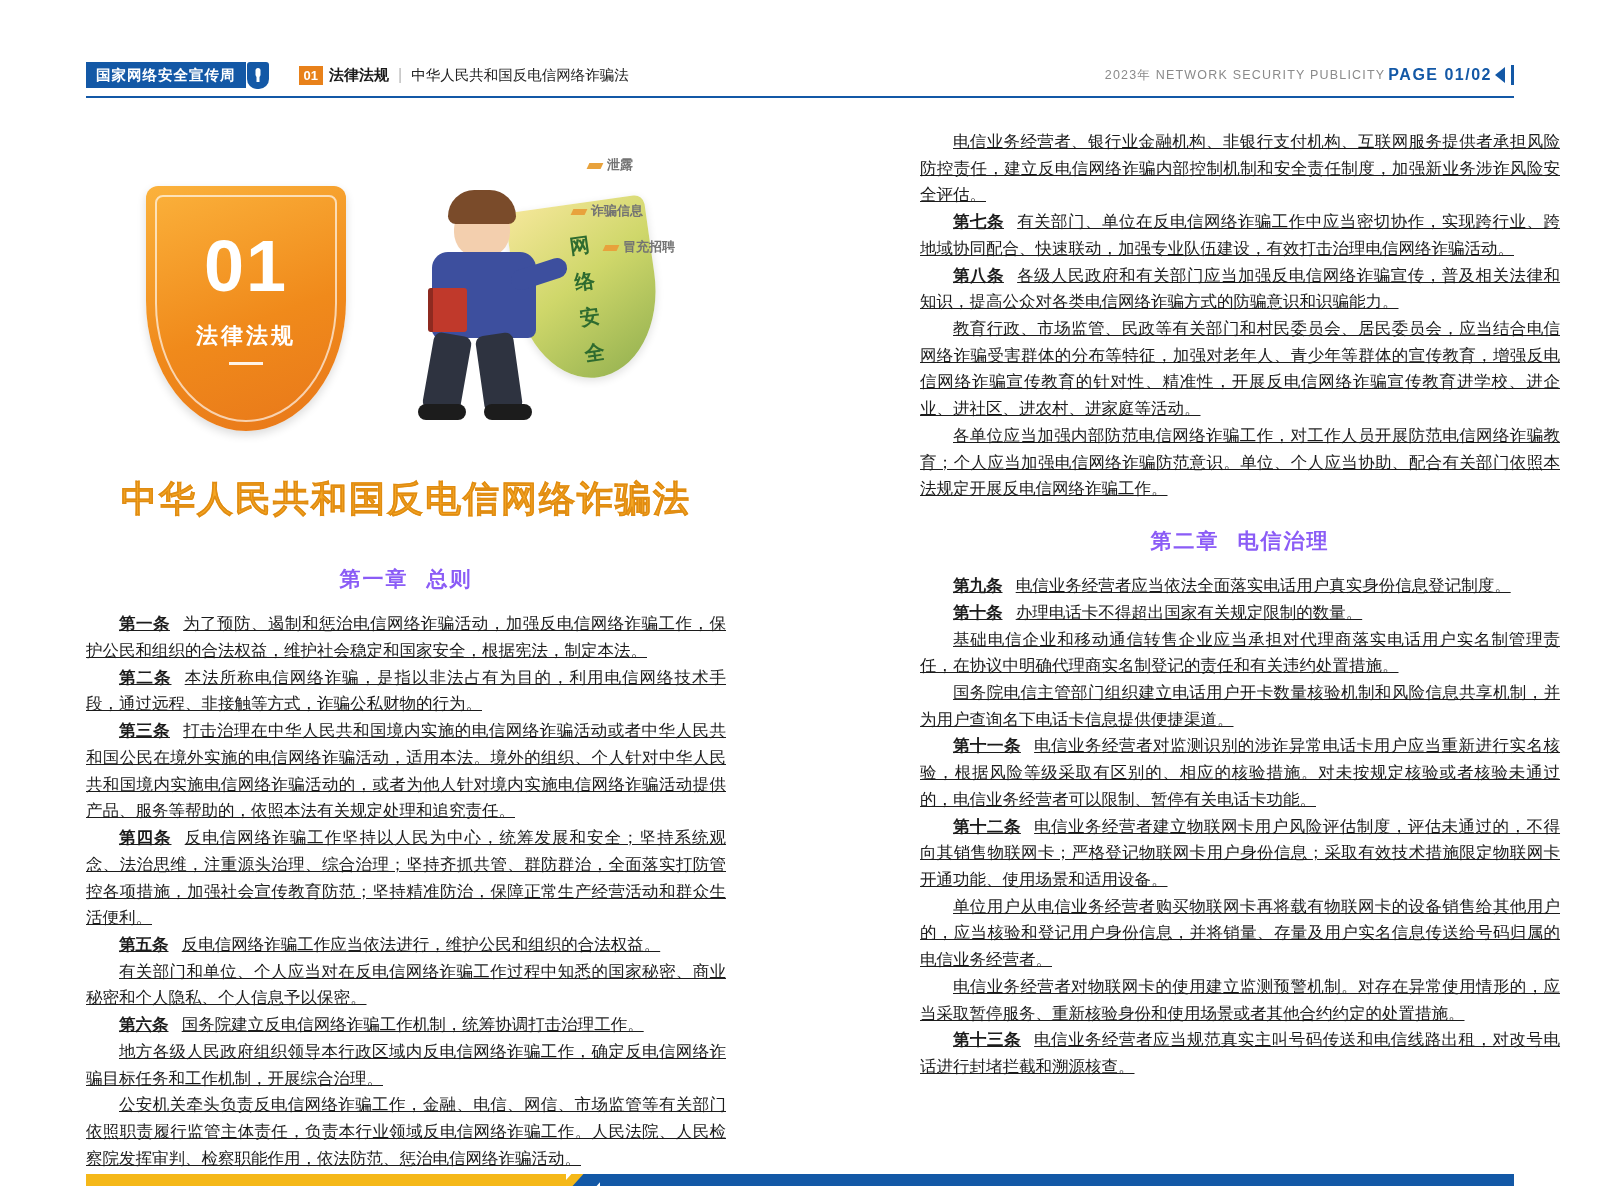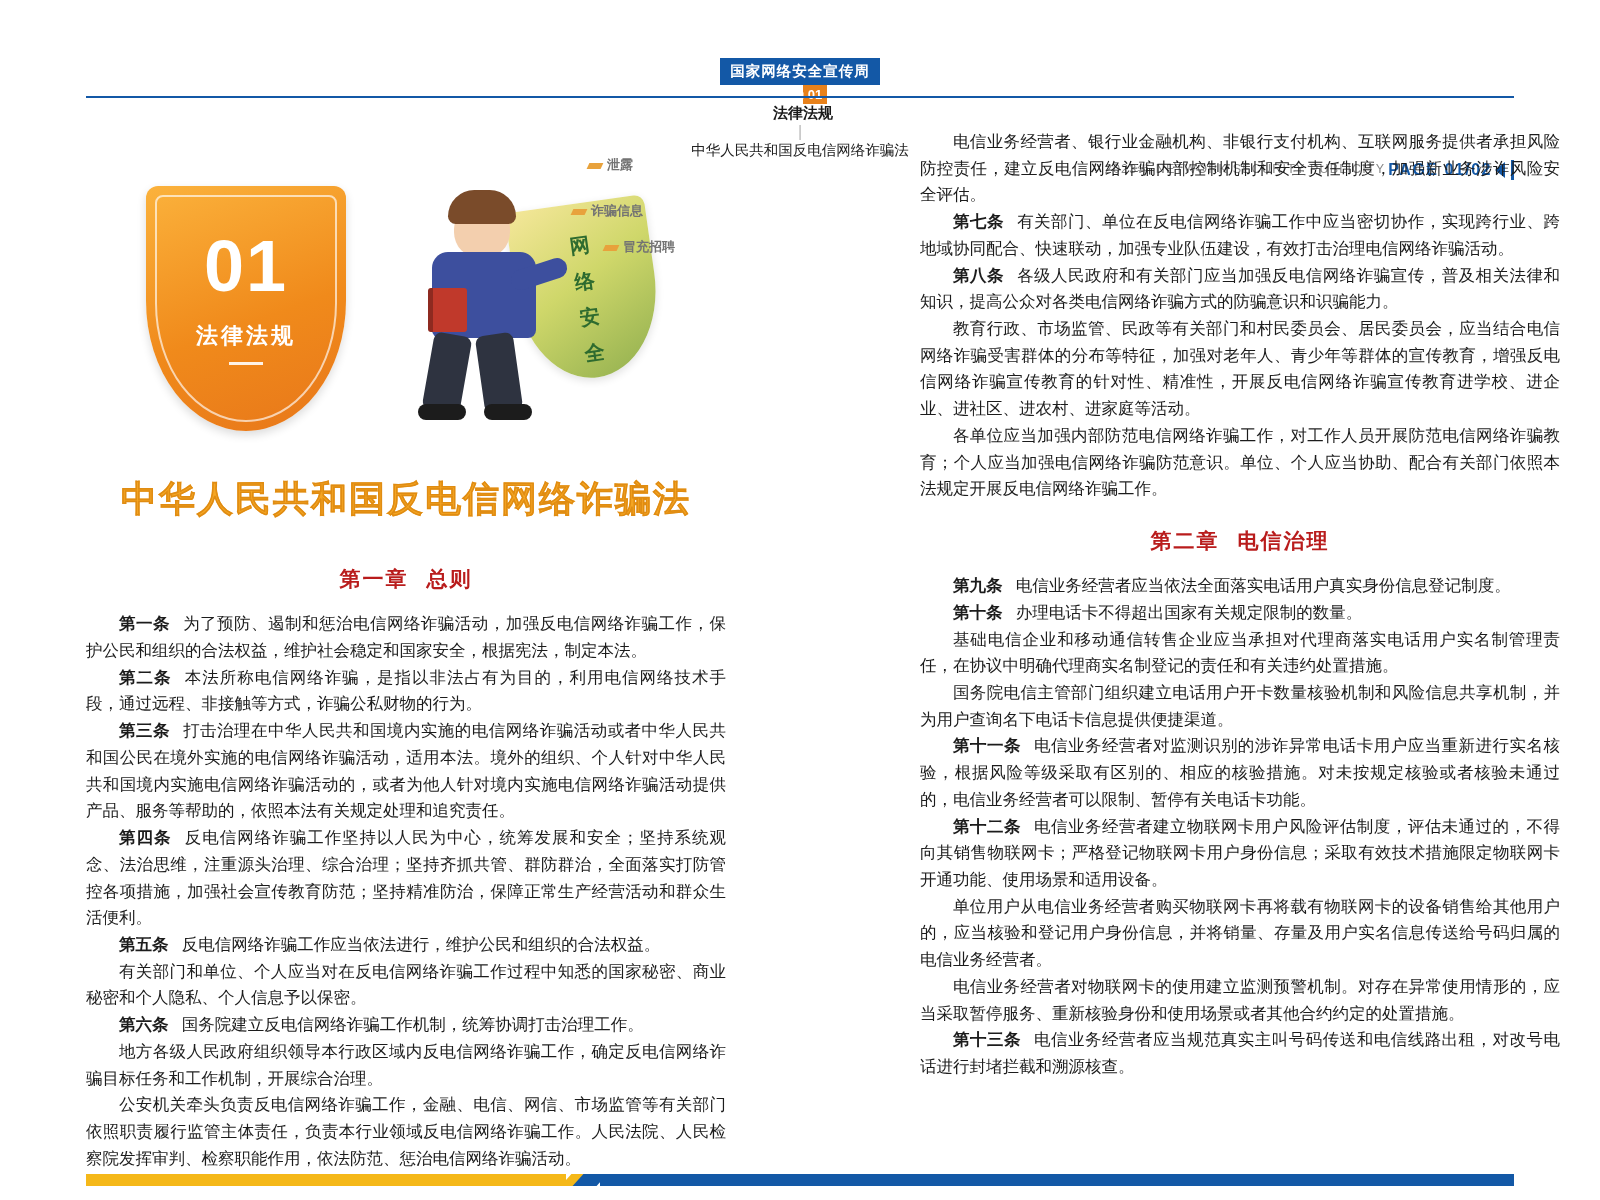--- a/index.html
+++ b/index.html
@@ -17,21 +17,20 @@
 
   
   .header {
     position: absolute;
     top: 58px;
     left: 86px;
     right: 86px;
     height: 34px;
     display: flex;
     align-items: center;
-    flex-direction: column;
   }
   .hdr-badge {
     background: #1358a6;
     color: #ffffff;
     font-size: 14.5px;
     font-weight: bold;
     letter-spacing: 1px;
     padding: 6px 10px 6px 10px;
     line-height: 1;
     white-space: nowrap;
@@ -138,20 +137,21 @@
     color: #1c1c1c;
   }
   .col-left { left: 86px; }
   .col-right { left: 920px; }
 
   .p {
     margin: 0;
     text-indent: 2em;
     text-align: justify;
     text-justify: inter-ideograph;
+    text-decoration: underline;
   }
   .p b { font-weight: bold; }
   .art-label {
     font-weight: bold;
     margin-right: 0.8em;
   }
 
   
   .hero {
     position: relative;
@@ -305,21 +305,21 @@
     font-weight: bold;
     color: #f5a623;
     letter-spacing: 2px;
     margin: 12px 0 34px 0;
     -webkit-text-stroke: 0.5px #e08c12;
   }
   .chapter {
     text-align: center;
     font-size: 21px;
     font-weight: bold;
-    color: #b91c1c;
+    color: #8b5cf6;
     margin: 0 0 14px 0;
     letter-spacing: 2px;
   }
   .chapter .gap { display: inline-block; width: 18px; }
 
   
   .col-right .chapter { margin-top: 22px; }
 
   
   .footer {

